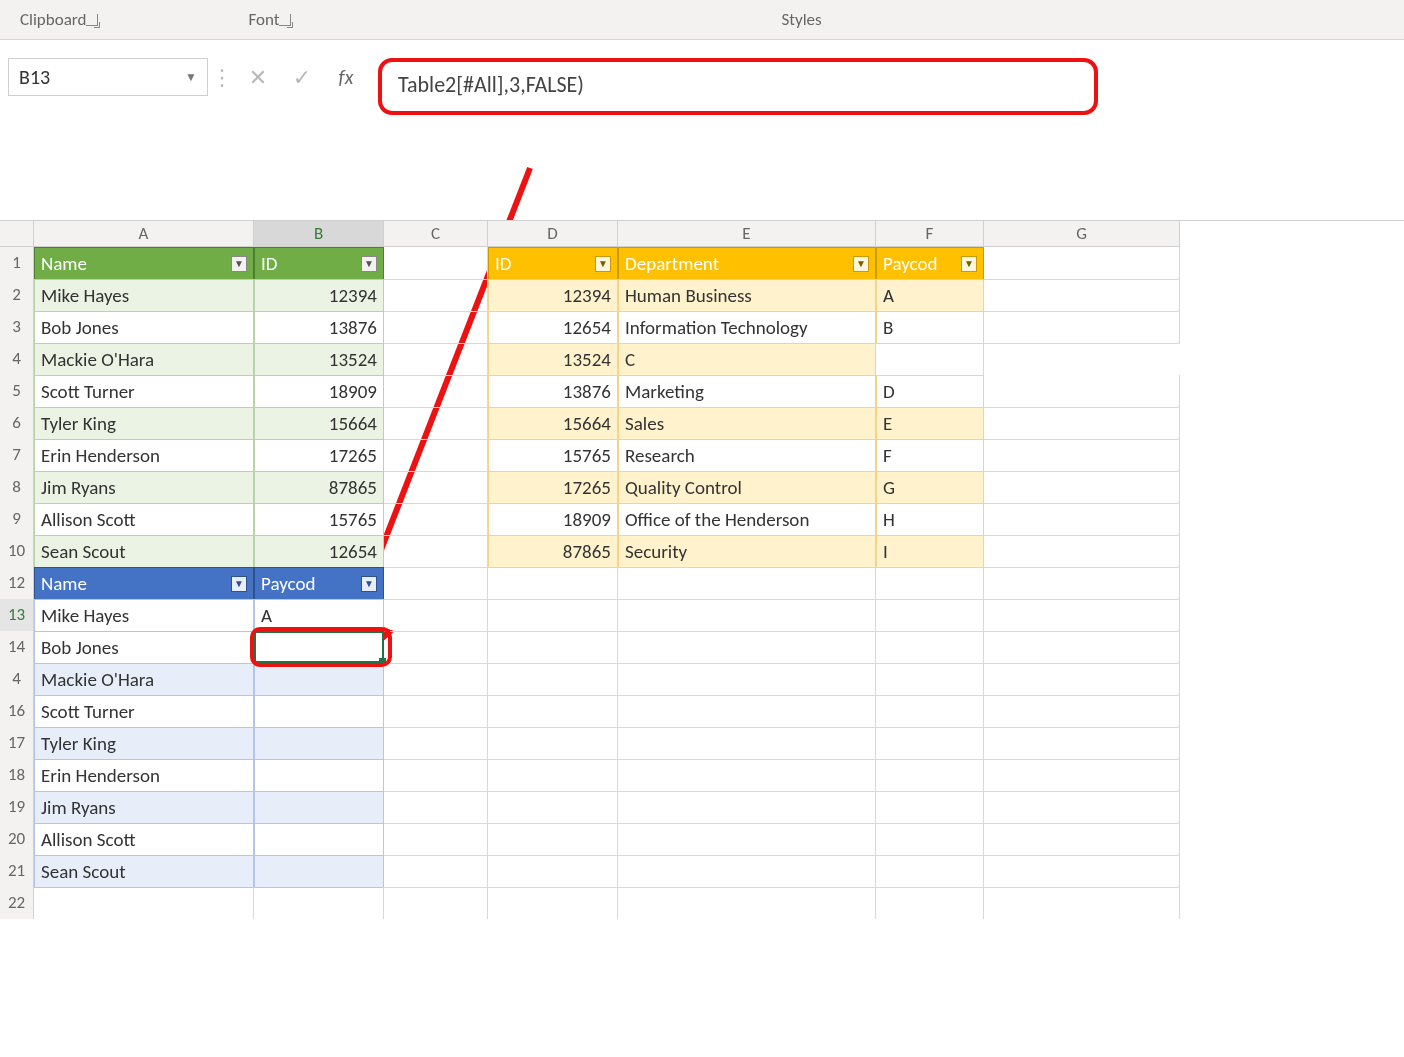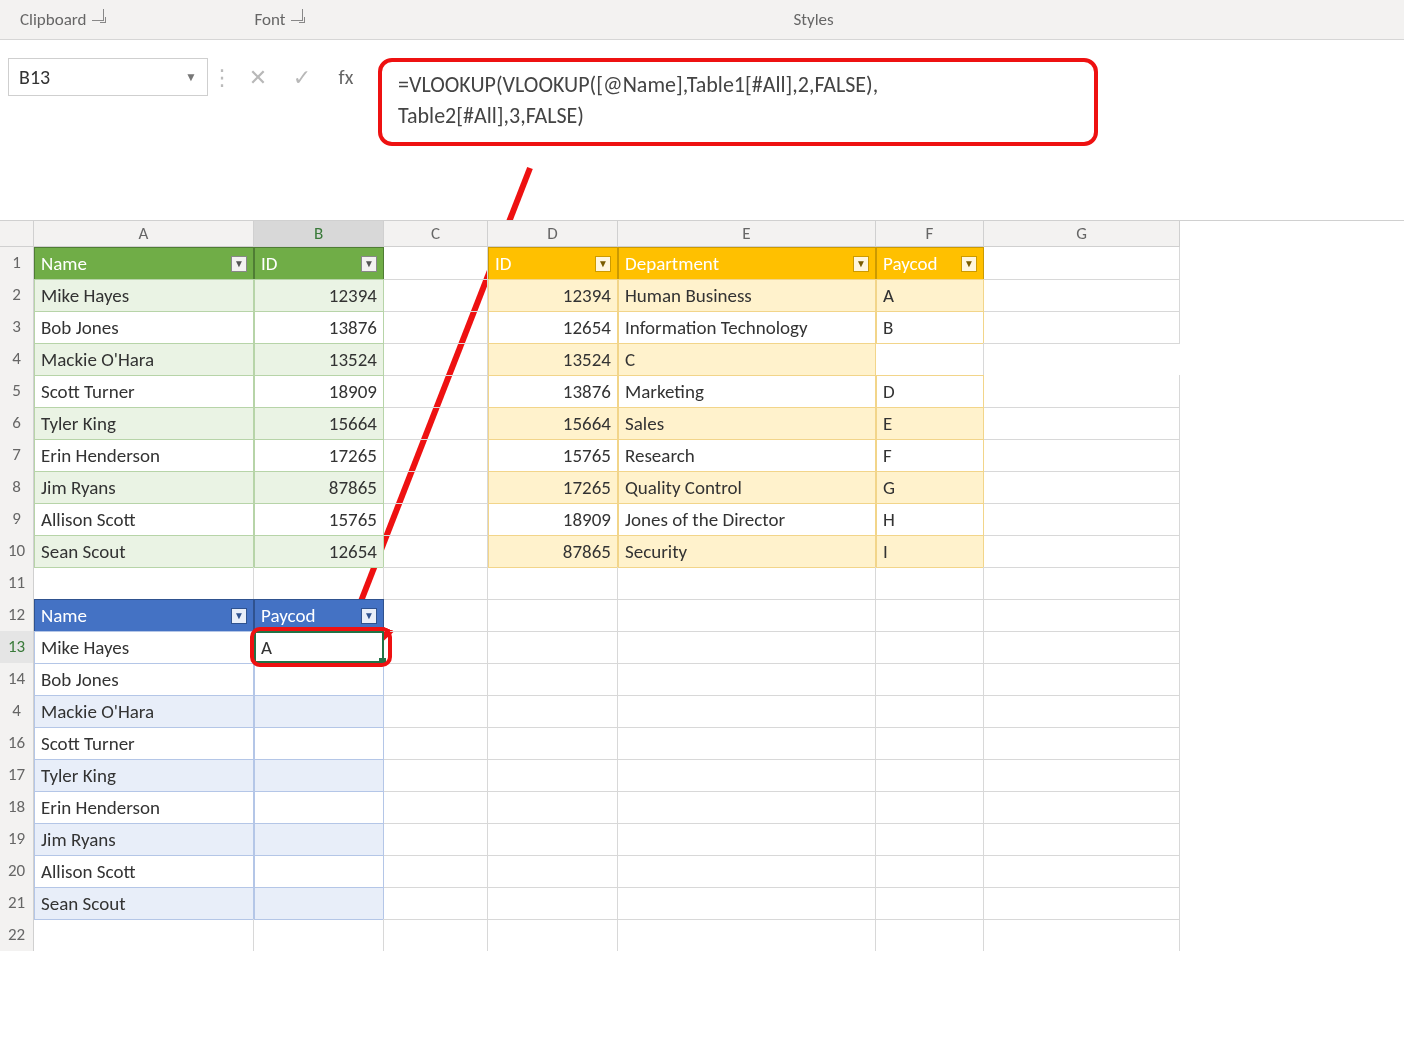--- a/index.html
+++ b/index.html
@@ -14,21 +14,21 @@
   
   .ribbon {
     height: 40px;
     background: #f3f2f1;
     border-bottom: 1px solid #d6d6d6;
     display: flex;
     align-items: center;
     color: #666;
     font-size: 17px;
   }
-  .rib-group { display:flex; align-items:flex-start; gap:6px; }
+  .rib-group { display:flex; align-items:center; }
   .rib-group .launcher {
     width: 12px; height: 12px;
     display:inline-block;
     position:relative;
   }
   .rib-group .launcher::before {
     content:""; position:absolute; inset:0;
     border:1px solid #888; border-top:none; border-left:none;
   }
   .rib-group .launcher::after {
@@ -48,21 +48,21 @@
     height: 38px; width: 200px;
     border:1px solid #cfcfcf;
     display:flex; align-items:center;
     padding:0 10px;
     font-size:20px;
     justify-content:space-between;
   }
   .nb-dd { color:#777; font-size:12px; }
   .fbar-sep { width:28px; display:flex; align-items:center; justify-content:center; color:#bbb; font-size:22px; margin-top:6px;}
   .fbar-btn { width:44px; height:38px; display:flex; align-items:center; justify-content:center; color:#b8b8b8; font-size:22px;}
-  .fbar-fx { color:#666; font-size:20px;}
+  .fbar-fx { font-style:italic; color:#666; font-size:20px;}
   .formula-box {
     border:4px solid #e11; border-radius:14px;
     padding:8px 16px 10px 16px;
     margin-left:10px;
     font-size:22px; color:#444;
     line-height:1.4;
     width: 720px;
     background:#fff;
   }
   .formula-box .line { white-space:nowrap; }
@@ -166,21 +166,20 @@
     <span>B13</span>
     <span class="nb-dd">▼</span>
   </div>
   <div class="fbar-sep">⋮</div>
   <div class="fbar-btn">✕</div>
   <div class="fbar-btn">✓</div>
   <div class="fbar-btn fbar-fx">
       <span>fx</span>
     </div>
   <div class="formula-box">
-    <div class="line">=VLOOKUP(VLOOKUP([@Name],Table1[#All],2,FALSE),</div>
     <div class="line">Table2[#All],3,FALSE)</div>
   </div>
 </div>
 
 <svg class="arrow-svg" width="1404" height="720">
   <defs>
     <marker id="ah" markerWidth="14" markerHeight="14" refX="7" refY="7" orient="auto">
       <path d="M0,0 L14,7 L0,14 Z" fill="#e11"></path>
     </marker>
   </defs>
@@ -296,45 +295,35 @@
       <div class="cell t2-odd">Quality Control</div>
       <div class="cell t2-odd">G</div>
       <div class="cell"></div>
     </div>
       <div class="row">
       <div class="rowhdr">9</div>
       <div class="cell t1-even">Allison Scott</div>
       <div class="cell t1-even num">15765</div>
       <div class="cell"></div>
       <div class="cell t2-even num">18909</div>
-      <div class="cell t2-even">Jones of the Director</div>
+      <div class="cell t2-even">Office of the Henderson</div>
       <div class="cell t2-even">H</div>
       <div class="cell"></div>
     </div>
       <div class="row">
       <div class="rowhdr">10</div>
       <div class="cell t1-odd">Sean Scout</div>
       <div class="cell t1-odd num">12654</div>
       <div class="cell"></div>
       <div class="cell t2-odd num">87865</div>
       <div class="cell t2-odd">Security</div>
       <div class="cell t2-odd">I</div>
       <div class="cell"></div>
     </div>
 
-    <div class="row">
-      <div class="rowhdr">11</div>
-      <div class="cell"></div>
-      <div class="cell"></div>
-      <div class="cell"></div>
-      <div class="cell"></div>
-      <div class="cell"></div>
-      <div class="cell"></div>
-      <div class="cell"></div>
-    </div>
 
     <div class="row">
       <div class="rowhdr">12</div>
       <div class="cell t3-hdr">
           <span>Name</span>
           <span class="dd">▼</span>
         </div>
       <div class="cell t3-hdr">
           <span>Paycod</span>
           <span class="dd">▼</span>

